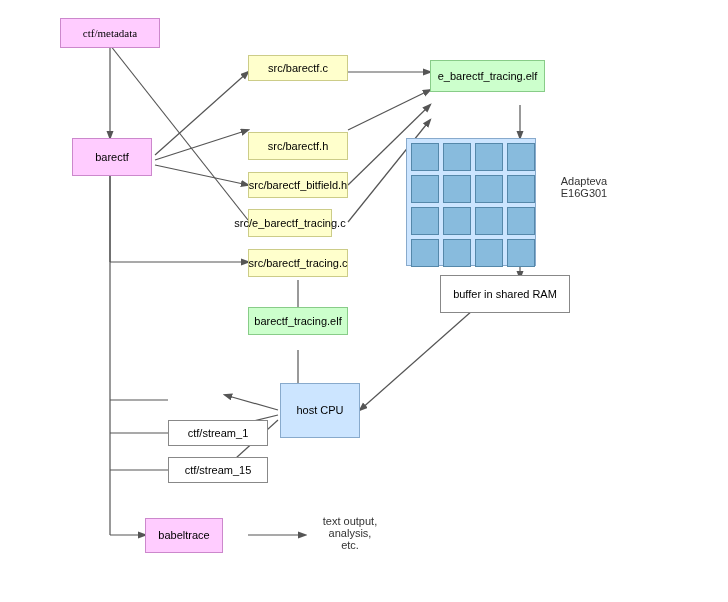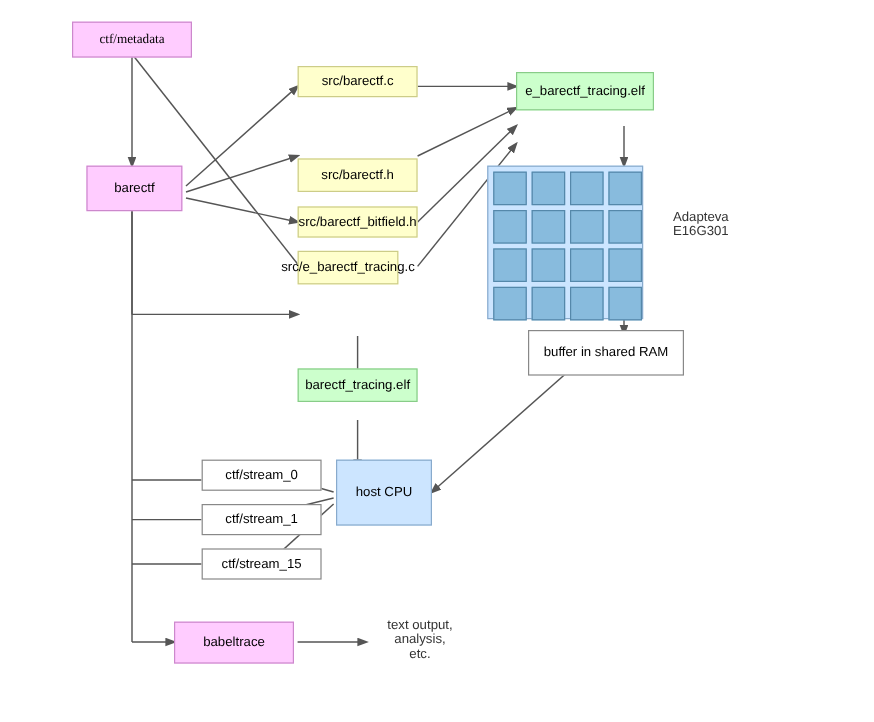--- a/index.html
+++ b/index.html
@@ -173,46 +173,46 @@
 
   <div class="label-text" style="left:544px; top:175px; width:80px;">
     <span style="white-space:pre-line;">Adapteva
 E16G301</span>
   </div>
 
   <div class="box box-white" style="left:440px; top:275px; width:130px; height:38px;">
     <span>buffer in shared RAM</span>
   </div>
 
+  <div class="box box-yellow" style="left:248px; top:249px; width:100px; height:28px;">
+    <span>src/barectf_tracing.c</span>
+  </div>
 
   <div class="box box-green" style="left:248px; top:307px; width:100px; height:28px;">
     <span>barectf_tracing.elf</span>
   </div>
 
   <div class="box box-blue-light" style="left:280px; top:383px; width:80px; height:55px;">
     <span>host CPU</span>
   </div>
 
-  <div class="box box-white" style="left:168px; top:383px; width:100px; height:26px;">
-    <span>ctf/stream_0</span>
-  </div>
 
   <div class="box box-white" style="left:168px; top:420px; width:100px; height:26px;">
     <span>ctf/stream_1</span>
   </div>
 
   <div class="label-text" style="left:205px; top:452px;">
     <span>...</span>
   </div>
 
   <div class="box box-white" style="left:168px; top:457px; width:100px; height:26px;">
     <span>ctf/stream_15</span>
   </div>
 
-  <div class="box box-pink" style="left:145px; top:518px; width:100px; height:35px;">
+  <div class="box box-pink" style="left:145px; top:518px; width:78px; height:35px;">
     <span>babeltrace</span>
   </div>
 
   <div class="label-text" style="left:305px; top:515px; width:90px;">
     <span style="white-space:pre-line;">text output,
 analysis,
 etc.</span>
   </div>
 
 </div>

